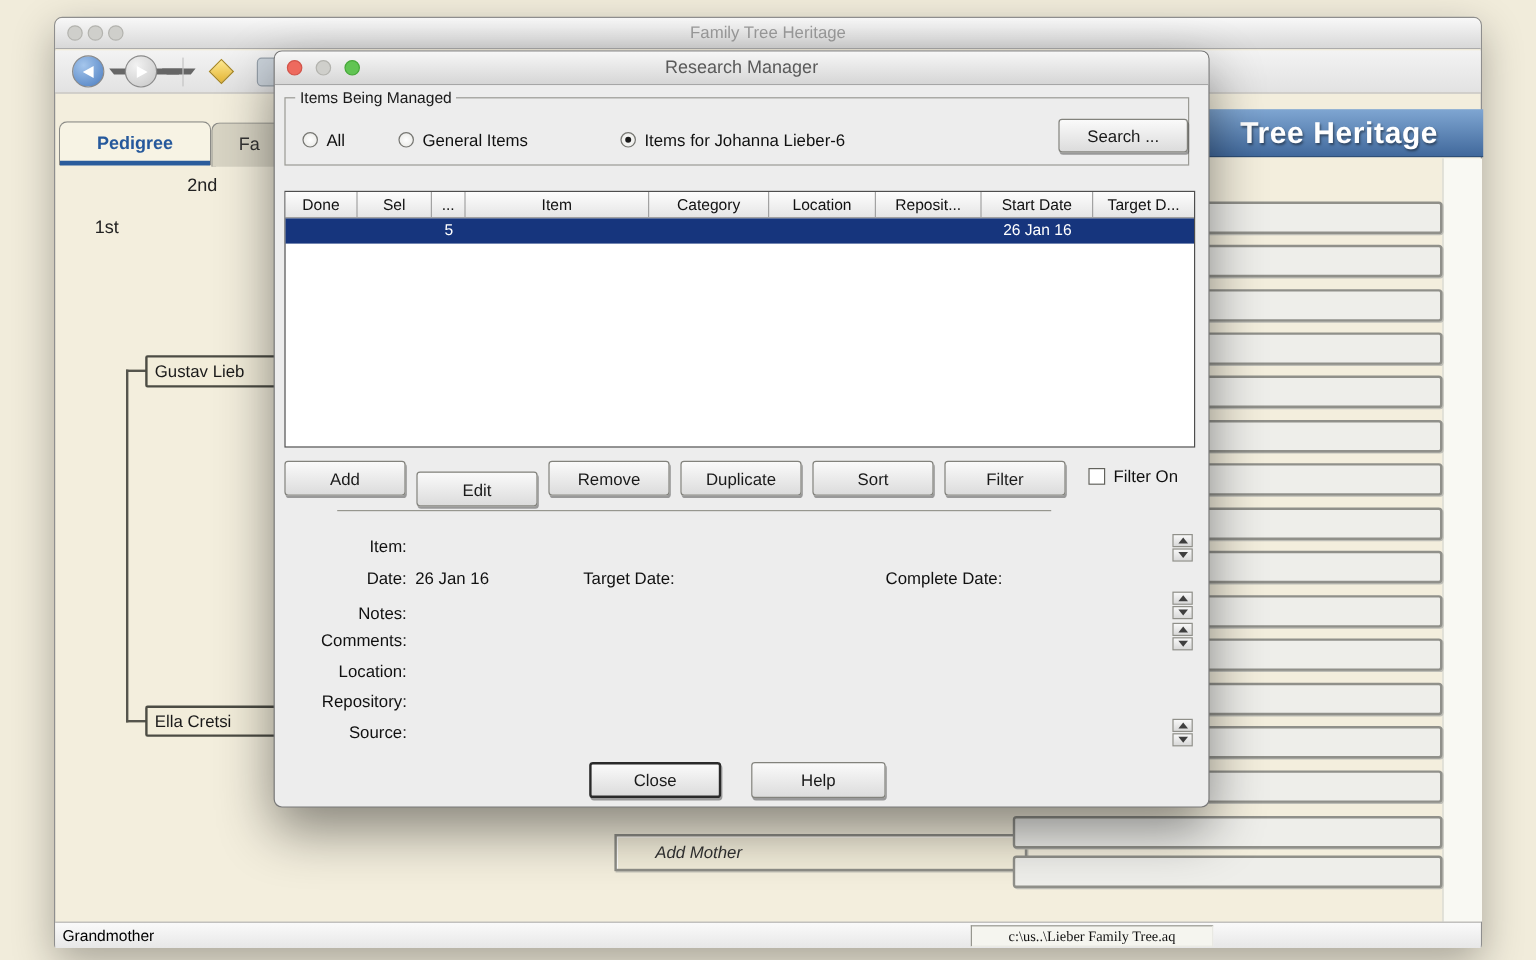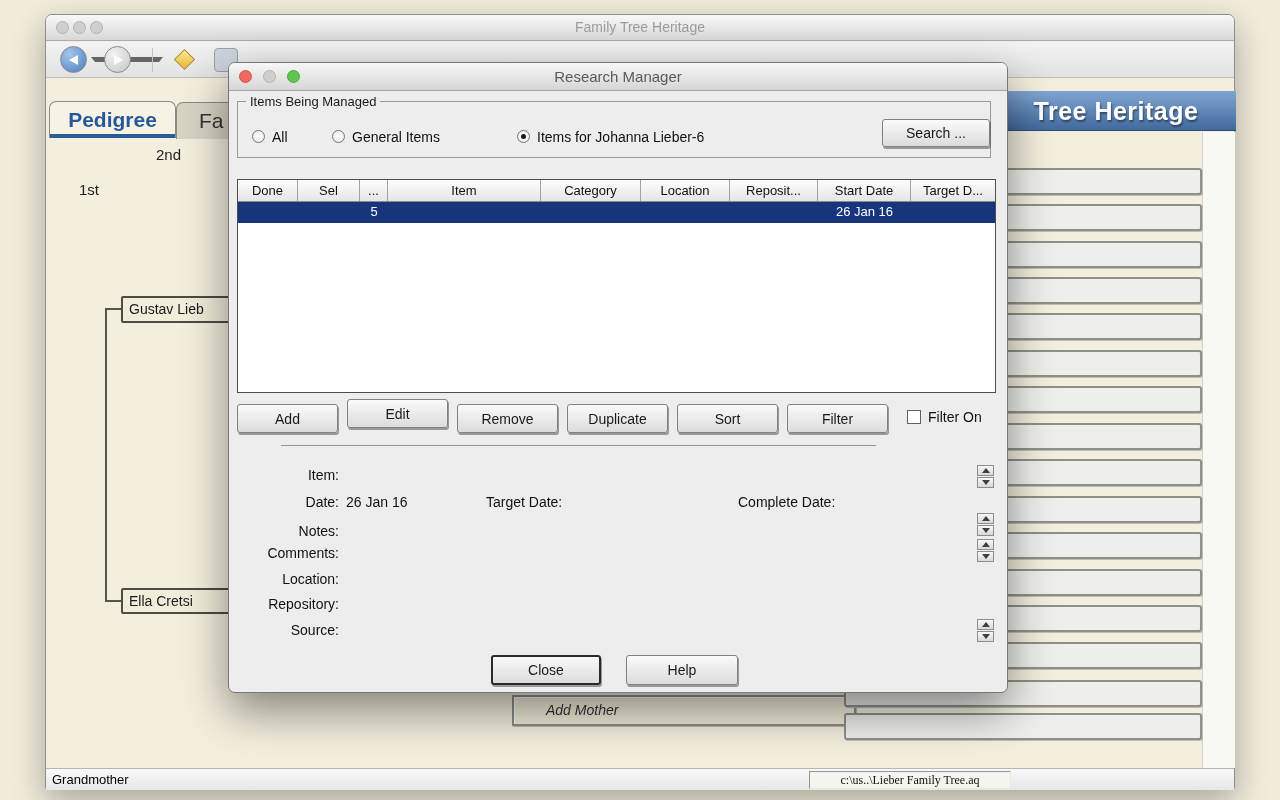--- a/index.html
+++ b/index.html
@@ -34,21 +34,21 @@
   .caret.c1 { left:45px; } .caret.c2 { left:89px; }
   .tbsep { position:absolute; left:106px; top:6px; width:1px; height:24px; background:#c3c3c3; }
   .goldicon { position:absolute; left:128px; top:7px; width:21px; height:21px; }
   .goldicon .diamond { position:absolute; left:3px; top:3px; width:15px; height:15px; transform:rotate(45deg);
                        background:linear-gradient(135deg,#ffe990,#e4b637); border:1px solid #a8861e; }
   .partialicon { position:absolute; left:168px; top:6px; width:24px; height:24px;
                  background:#ccd4dc; border:1px solid #97a1ab; border-radius:4px; }
 
   
   .tab { position:absolute; height:37px; border:1px solid #8a8a86; border-bottom:none;
-         border-radius:7px 7px 0 0; font-size:21px; line-height:36px; }
+         border-radius:7px 7px 0 0; font-size:15px; line-height:36px; }
   .tab.active { left:3px; top:86px; width:127px; background:#f7f3e4; color:#26599c; font-weight:bold;
                 text-align:center; box-shadow:inset 0 -5px 0 -1px #2a5c9c; }
   .tab.inactive { left:130px; top:87px; width:112px; background:#d8d4c4; color:#333; padding-left:22px; }
 
   .genlabel { position:absolute; top:131px; font-size:15px; color:#222; }
   .genlabel.g1 { left:33px;margin-top:35px; } .genlabel.g2 { left:110px; }
 
   
   .pbox { position:absolute; background:#f2edda; border:2px solid #4c4c44; border-radius:2px;
           font-size:14px; color:#1a1a1a; line-height:23px; padding-left:6px; white-space:nowrap; overflow:hidden; z-index:2; }
@@ -75,21 +75,21 @@
   .statusbar { position:absolute; left:0; top:753px; width:100%; height:22px;
                background:linear-gradient(#fafafa,#e7e7e7); border-top:1px solid #b5b5b5; }
   .statusbar .sleft { position:absolute; left:6px; top:3px; font-size:13px; color:#000; }
   .pathbox { position:absolute; left:763px; top:2px; width:202px; height:18px;
              background:#f5f5ef; border:1px solid; border-color:#97978f #e9e9e3 #e9e9e3 #97978f;
              font-size:12px; color:#111; text-align:center; line-height:16px;font-family:Liberation Serif, serif; }
 
   
   .dialog { position:absolute; left:228px; top:42px; width:780px; height:631px; z-index:50;
             background:#ededed; border:1px solid #787878; border-radius:7px;
-            box-shadow:0 18px 45px rgba(0,0,0,.45);margin-top:20px; }
+            box-shadow:0 18px 45px rgba(0,0,0,.45); }
   .dlg-titlebar { position:absolute; left:0; top:0; width:100%; height:28px;
                   background:linear-gradient(#f7f7f7,#d6d6d6); border-bottom:1px solid #a6a6a6;
                   border-radius:6px 6px 0 0; }
   .dlg-titlebar .title { text-align:center; line-height:27px; font-size:15px; color:#5a5a5a; }
   .dlight { position:absolute; top:7px; width:13px; height:13px; border-radius:50%; }
   .dlight.d1 { left:10px; } .dlight.d2 { left:34px; } .dlight.d3 { left:58px; }
 
   .groupbox { position:absolute; left:8px; top:38px; width:754px; height:57px;
               border:1px solid #9a9a94; }
   .groupbox .legend { position:absolute; left:8px; top:-8px; background:#ededed; padding:0 4px;
@@ -244,21 +244,21 @@
       <div class="rcell c3"></div>
       <div class="rcell c4"></div>
       <div class="rcell c5"></div>
       <div class="rcell c6"></div>
       <div class="rcell c7">26 Jan 16</div>
       <div class="rcell c8"></div>
     </div>
   </div>
 
   <button class="btn" style="left:8px;   top:341px; width:101px; height:29px;">Add</button>
-  <button class="btn" style="left:118px; top:336px; width:101px; height:29px;">Edit</button>
+  <button class="btn" style="left:118px; top:350px; width:101px; height:29px;">Edit</button>
   <button class="btn" style="left:228px; top:341px; width:101px; height:29px;">Remove</button>
   <button class="btn" style="left:338px; top:341px; width:101px; height:29px;">Duplicate</button>
   <button class="btn" style="left:448px; top:341px; width:101px; height:29px;">Sort</button>
   <button class="btn" style="left:558px; top:341px; width:101px; height:29px;">Filter</button>
 
   <span class="checkbox"></span>
   <span class="cklabel">Filter On</span>
 
   <div class="divider"></div>
 

